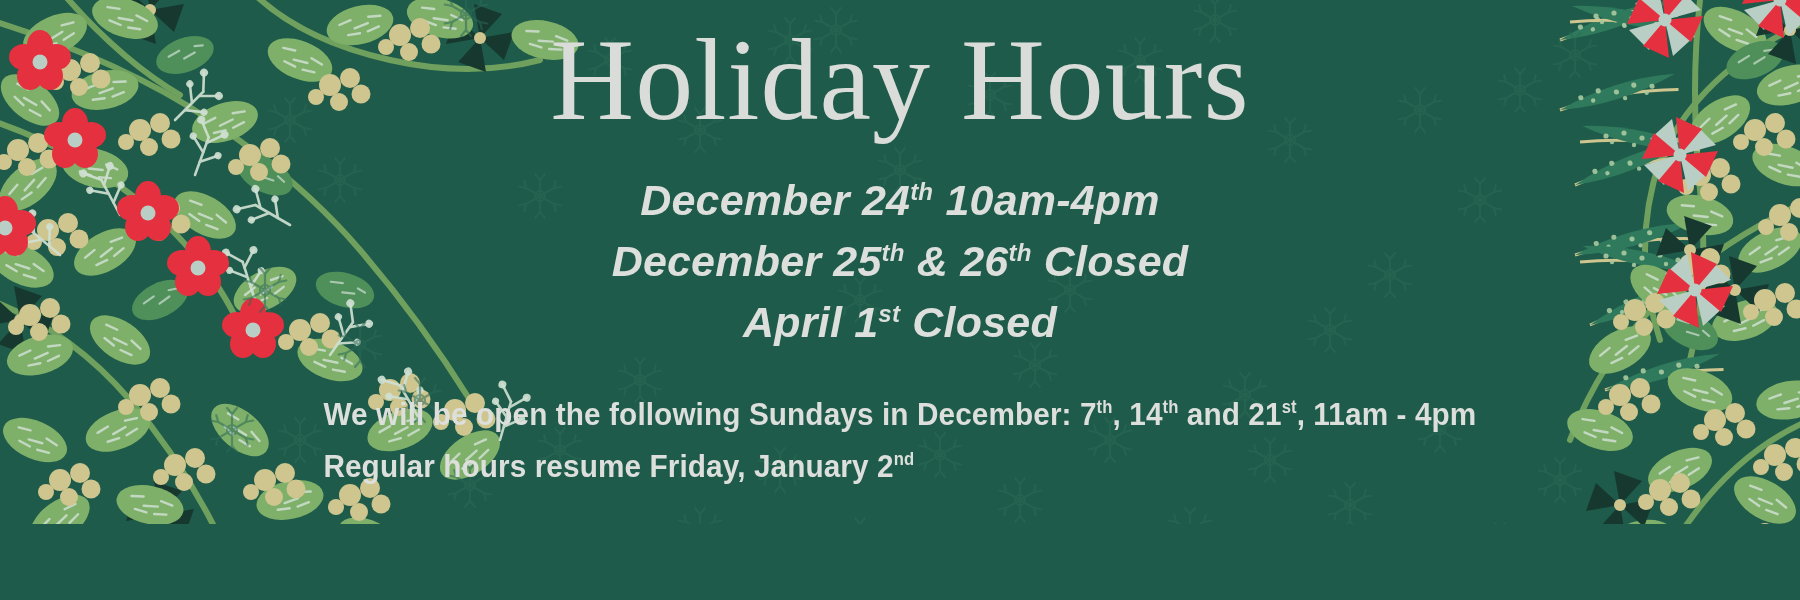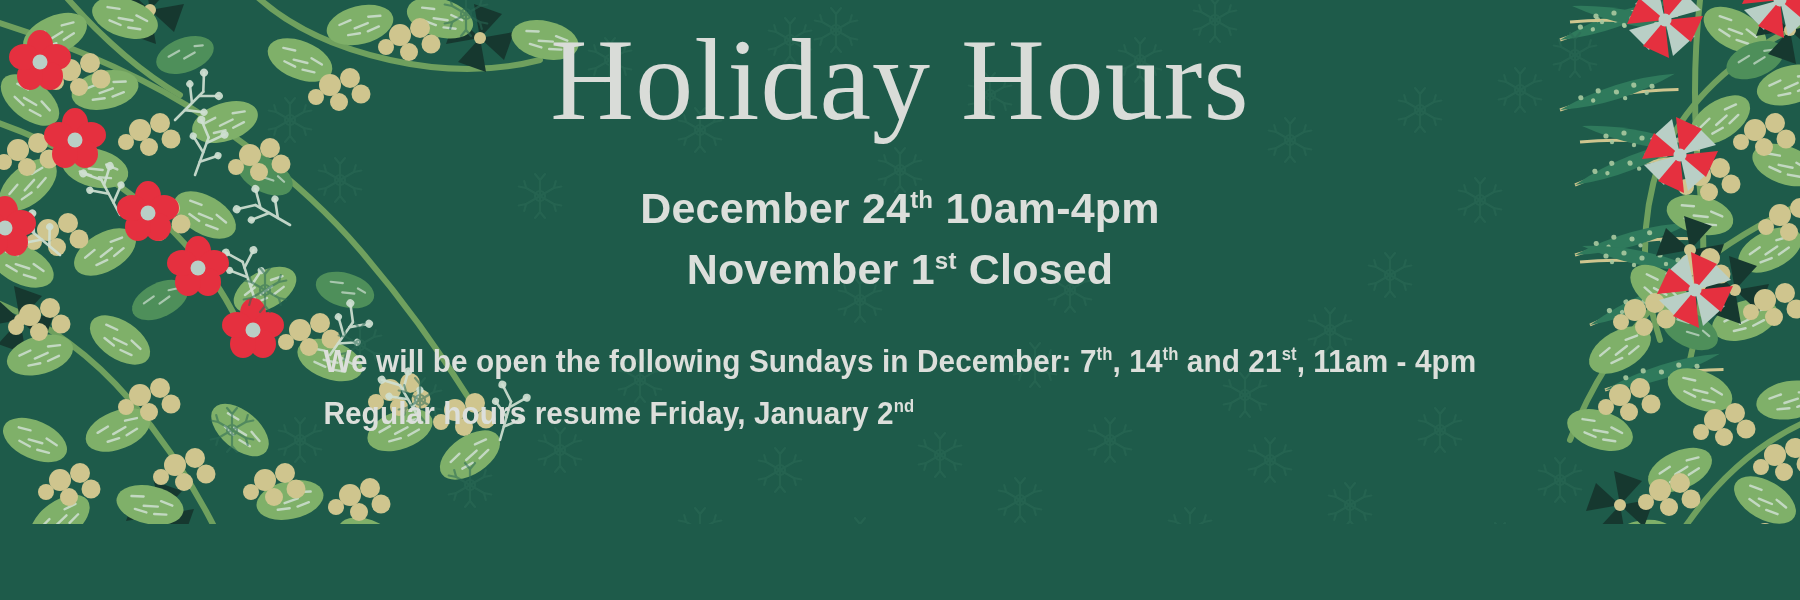--- a/index.html
+++ b/index.html
@@ -44,21 +44,21 @@
   }
   .hours-line {
     font-family:"Liberation Sans", sans-serif;
     font-weight:700;
     font-size:43px;
     line-height:1.42;
     color:#dcdfdb;
     letter-spacing:0.2px;
     white-space:nowrap;
   }
-  #hours-block { margin-top:40px; text-align:center; }
+  #hours-block { margin-top:32px; text-align:center;font-style:italic; }
   #notes-block { margin-top:36px; text-align:left; }
   .note-line {
     font-family:"Liberation Sans", sans-serif;
     font-weight:700;
     font-size:32px;
     line-height:1.62;
     color:#dcdfdb;
     letter-spacing:0.1px;
     white-space:nowrap;
     transform:scaleX(0.93);
@@ -377,21 +377,24 @@
   </svg>
 
   <div id="content">
     <h1 id="title">Holiday Hours</h1>
 
     <div id="hours-block">
       <div class="hours-line">
         <span>December 24</span><sup>th</sup><span> 10am-4pm</span>
       </div>
       <div class="hours-line">
-        <span>November 1</span><sup>st</sup><span> Closed</span>
+        <span>December 25</span><sup>th</sup><span> &amp; 26</span><sup>th</sup><span> Closed</span>
+      </div>
+      <div class="hours-line">
+        <span>April 1</span><sup>st</sup><span> Closed</span>
       </div>
     </div>
 
     <div id="notes-block">
       <div class="note-line">
         <span>We will be open the following Sundays in December: 7</span><sup>th</sup><span>, 14</span><sup>th</sup><span> and 21</span><sup>st</sup><span>, 11am - 4pm</span>
       </div>
       <div class="note-line">
         <span>Regular hours resume Friday, January 2</span><sup>nd</sup>
       </div>

